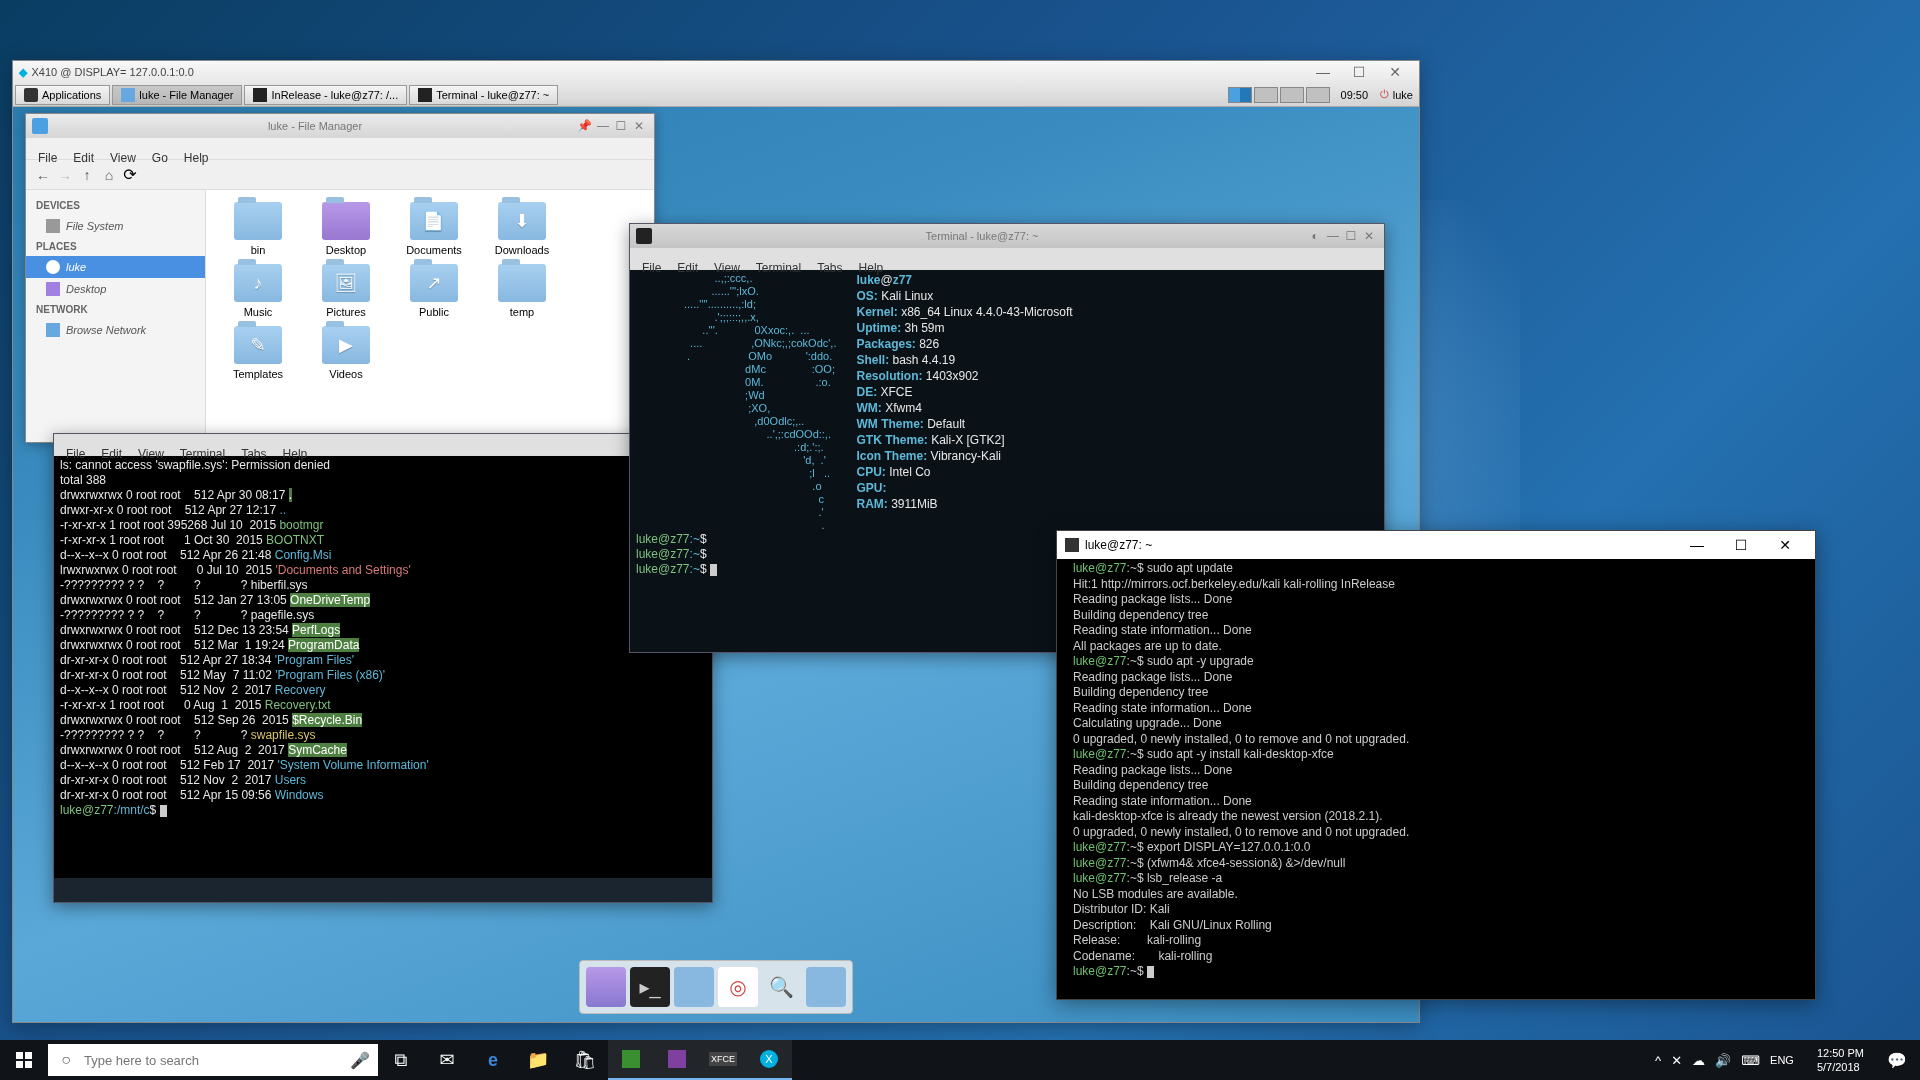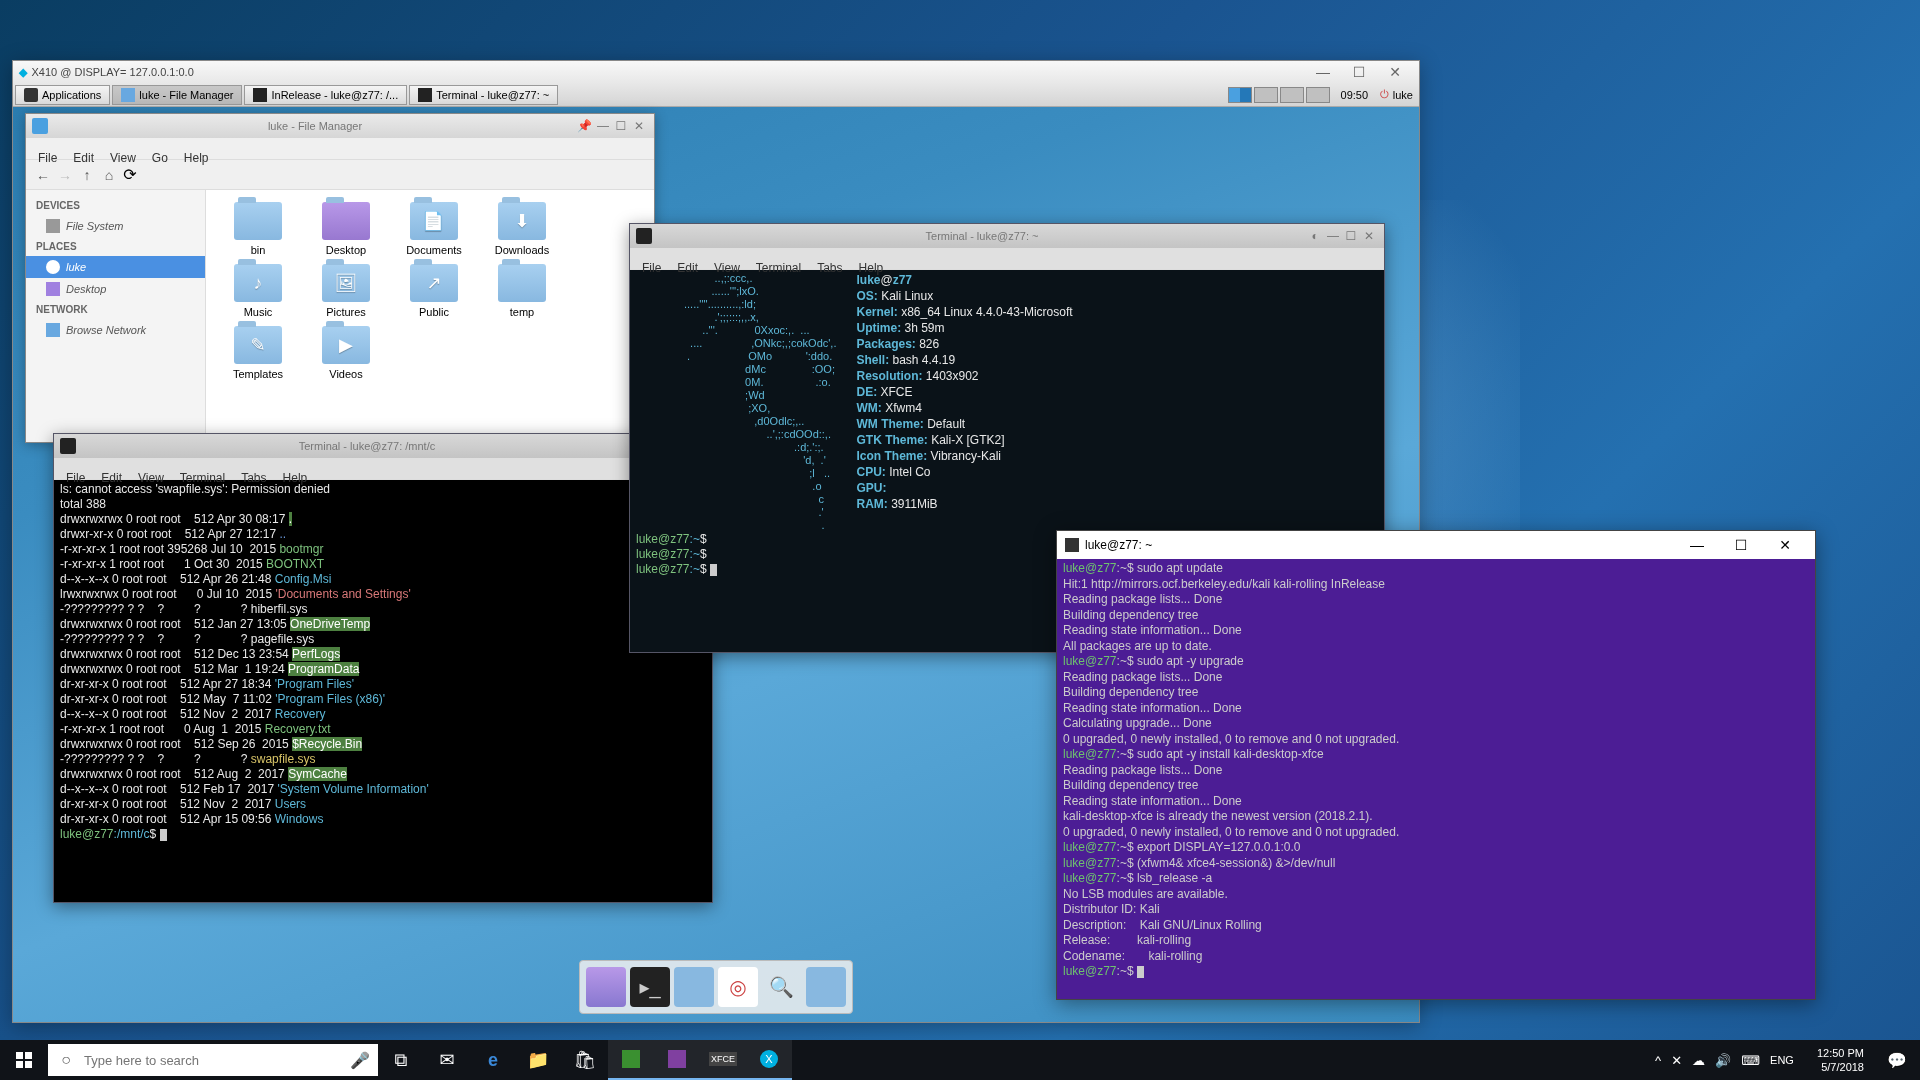--- a/index.html
+++ b/index.html
@@ -79,36 +79,36 @@
 
 .dock{position:absolute;bottom:8px;left:50%;transform:translateX(-50%);background:rgba(240,240,240,.85);border:1px solid #bbb;border-radius:4px;padding:4px;display:flex;}
 .dock .dicon{width:40px;height:40px;margin:2px;border-radius:4px;display:flex;align-items:center;justify-content:center;font-size:20px;}
 
 
 .wsl-window{position:absolute;left:1056px;top:530px;width:760px;height:470px;background:#fff;border:1px solid #444;z-index:20;box-shadow:0 4px 20px rgba(0,0,0,.4);}
 .wsl-title{height:28px;background:#fff;display:flex;align-items:center;padding:0 8px;font-size:12px;}
 .wsl-title .ticon{width:14px;height:14px;margin-right:6px;background:#333;}
 .wsl-title .spacer{flex:1;}
 .wsl-title .wbtn{width:44px;height:28px;text-align:center;line-height:28px;font-size:14px;}
-.wsl-body{background:#4c1d95;height:calc(100% - 28px);font-family:monospace;font-size:12px;line-height:15.5px;color:#ccc;padding:2px 6px;overflow:hidden;white-space:pre;}
+.wsl-body{background:#000000;height:calc(100% - 28px);font-family:monospace;font-size:12px;line-height:15.5px;color:#ccc;padding:2px 16px;overflow:hidden;white-space:pre;}
 .wsl-body .pr{color:#6ec26e;}
 
 
 .win-taskbar{position:absolute;left:0;right:0;bottom:0;height:40px;background:#101318;display:flex;align-items:center;z-index:100;}
 .win-taskbar .start{width:48px;height:40px;display:flex;align-items:center;justify-content:center;color:#fff;}
 .win-taskbar .search{display:flex;align-items:center;background:#fff;height:32px;width:330px;margin:0 0 0 0;border-radius:0;}
 .win-taskbar .search .sicon{width:36px;text-align:center;color:#666;}
 .win-taskbar .search input{border:none;outline:none;flex:1;font-size:13px;color:#666;}
 .win-taskbar .search .mic{width:36px;text-align:center;color:#666;}
 .win-taskbar .tbtn{width:46px;height:40px;display:flex;align-items:center;justify-content:center;color:#fff;font-size:18px;}
 .win-taskbar .tbtn.active{border-bottom:2px solid #76b6f0;background:rgba(255,255,255,.08);}
 .win-taskbar .spacer{flex:1;}
 .win-taskbar .tray{display:flex;align-items:center;color:#fff;font-size:11px;padding:0 8px;}
 .win-taskbar .tray .ti{padding:0 5px;font-size:13px;}
-.win-taskbar .clock{text-align:right;padding:0 10px;line-height:14px;font-size:11px;color:#fff;}
+.win-taskbar .clock{text-align:left;padding:0 10px;line-height:14px;font-size:11px;color:#fff;}
 .win-taskbar .notif{width:46px;height:40px;display:flex;align-items:center;justify-content:center;color:#fff;}
 
 svg{display:block;}
 .cursor-blink{display:inline-block;width:7px;height:12px;background:#ccc;vertical-align:middle;}
 </style>
 </head>
 <body>
 
 <div class="win10-bg"></div>
 
@@ -258,27 +258,20 @@
               <div class="fld">
                 <span class="sym">▶</span>
               </div>
               <div>Videos</div>
             </div>
           </div>
       </div>
     </div>
 
     <div class="term-window term1">
-      <div class="win-title">
-        <span class="ticon" style="background:#222;"></span>
-        <span class="ttitle">Terminal - luke@z77: /mnt/c</span>
-        <span class="wbtn">—</span>
-        <span class="wbtn">☐</span>
-        <span class="wbtn">✕</span>
-      </div>
       <div class="menubar" style="background:#e0e0e0;">
         <span>File</span>
         <span>Edit</span>
         <span>View</span>
         <span>Terminal</span>
         <span>Tabs</span>
         <span>Help</span>
       </div>
       <div class="term-body" id="term1-body"><div class="wh">ls: cannot access 'swapfile.sys': Permission denied</div><div class="wh">total 388</div><div><span class="wh">drwxrwxrwx 0 root root    512 Apr 30 08:17 </span><span class="hgl">.</span></div><div><span class="wh">drwxr-xr-x 0 root root    512 Apr 27 12:17 </span><span class="bl">..</span></div><div><span class="wh">-r-xr-xr-x 1 root root 395268 Jul 10  2015 </span><span class="gr">bootmgr</span></div><div><span class="wh">-r-xr-xr-x 1 root root      1 Oct 30  2015 </span><span class="gr">BOOTNXT</span></div><div><span class="wh">d--x--x--x 0 root root    512 Apr 26 21:48 </span><span class="cy">Config.Msi</span></div><div><span class="wh">lrwxrwxrwx 0 root root      0 Jul 10  2015 </span><span class="rd">'Documents and Settings'</span></div><div><span class="wh">-????????? ? ?    ?         ?            ? </span><span class="wh">hiberfil.sys</span></div><div><span class="wh">drwxrwxrwx 0 root root    512 Jan 27 13:05 </span><span class="hgl">OneDriveTemp</span></div><div><span class="wh">-????????? ? ?    ?         ?            ? </span><span class="wh">pagefile.sys</span></div><div><span class="wh">drwxrwxrwx 0 root root    512 Dec 13 23:54 </span><span class="hgl">PerfLogs</span></div><div><span class="wh">drwxrwxrwx 0 root root    512 Mar  1 19:24 </span><span class="hgl">ProgramData</span></div><div><span class="wh">dr-xr-xr-x 0 root root    512 Apr 27 18:34 </span><span class="cy">'Program Files'</span></div><div><span class="wh">dr-xr-xr-x 0 root root    512 May  7 11:02 </span><span class="cy">'Program Files (x86)'</span></div><div><span class="wh">d--x--x--x 0 root root    512 Nov  2  2017 </span><span class="cy">Recovery</span></div><div><span class="wh">-r-xr-xr-x 1 root root      0 Aug  1  2015 </span><span class="gr">Recovery.txt</span></div><div><span class="wh">drwxrwxrwx 0 root root    512 Sep 26  2015 </span><span class="hgl">$Recycle.Bin</span></div><div><span class="wh">-????????? ? ?    ?         ?            ? </span><span class="ye">swapfile.sys</span></div><div><span class="wh">drwxrwxrwx 0 root root    512 Aug  2  2017 </span><span class="hgl">SymCache</span></div><div><span class="wh">d--x--x--x 0 root root    512 Feb 17  2017 </span><span class="cy">'System Volume Information'</span></div><div><span class="wh">dr-xr-xr-x 0 root root    512 Nov  2  2017 </span><span class="cy">Users</span></div><div><span class="wh">dr-xr-xr-x 0 root root    512 Apr 15 09:56 </span><span class="cy">Windows</span></div><div><span class="gr">luke@z77</span><span class="cy">:/mnt/c</span><span class="wh">$ </span><span class="cursor-blink"></span></div></div>
     </div>

